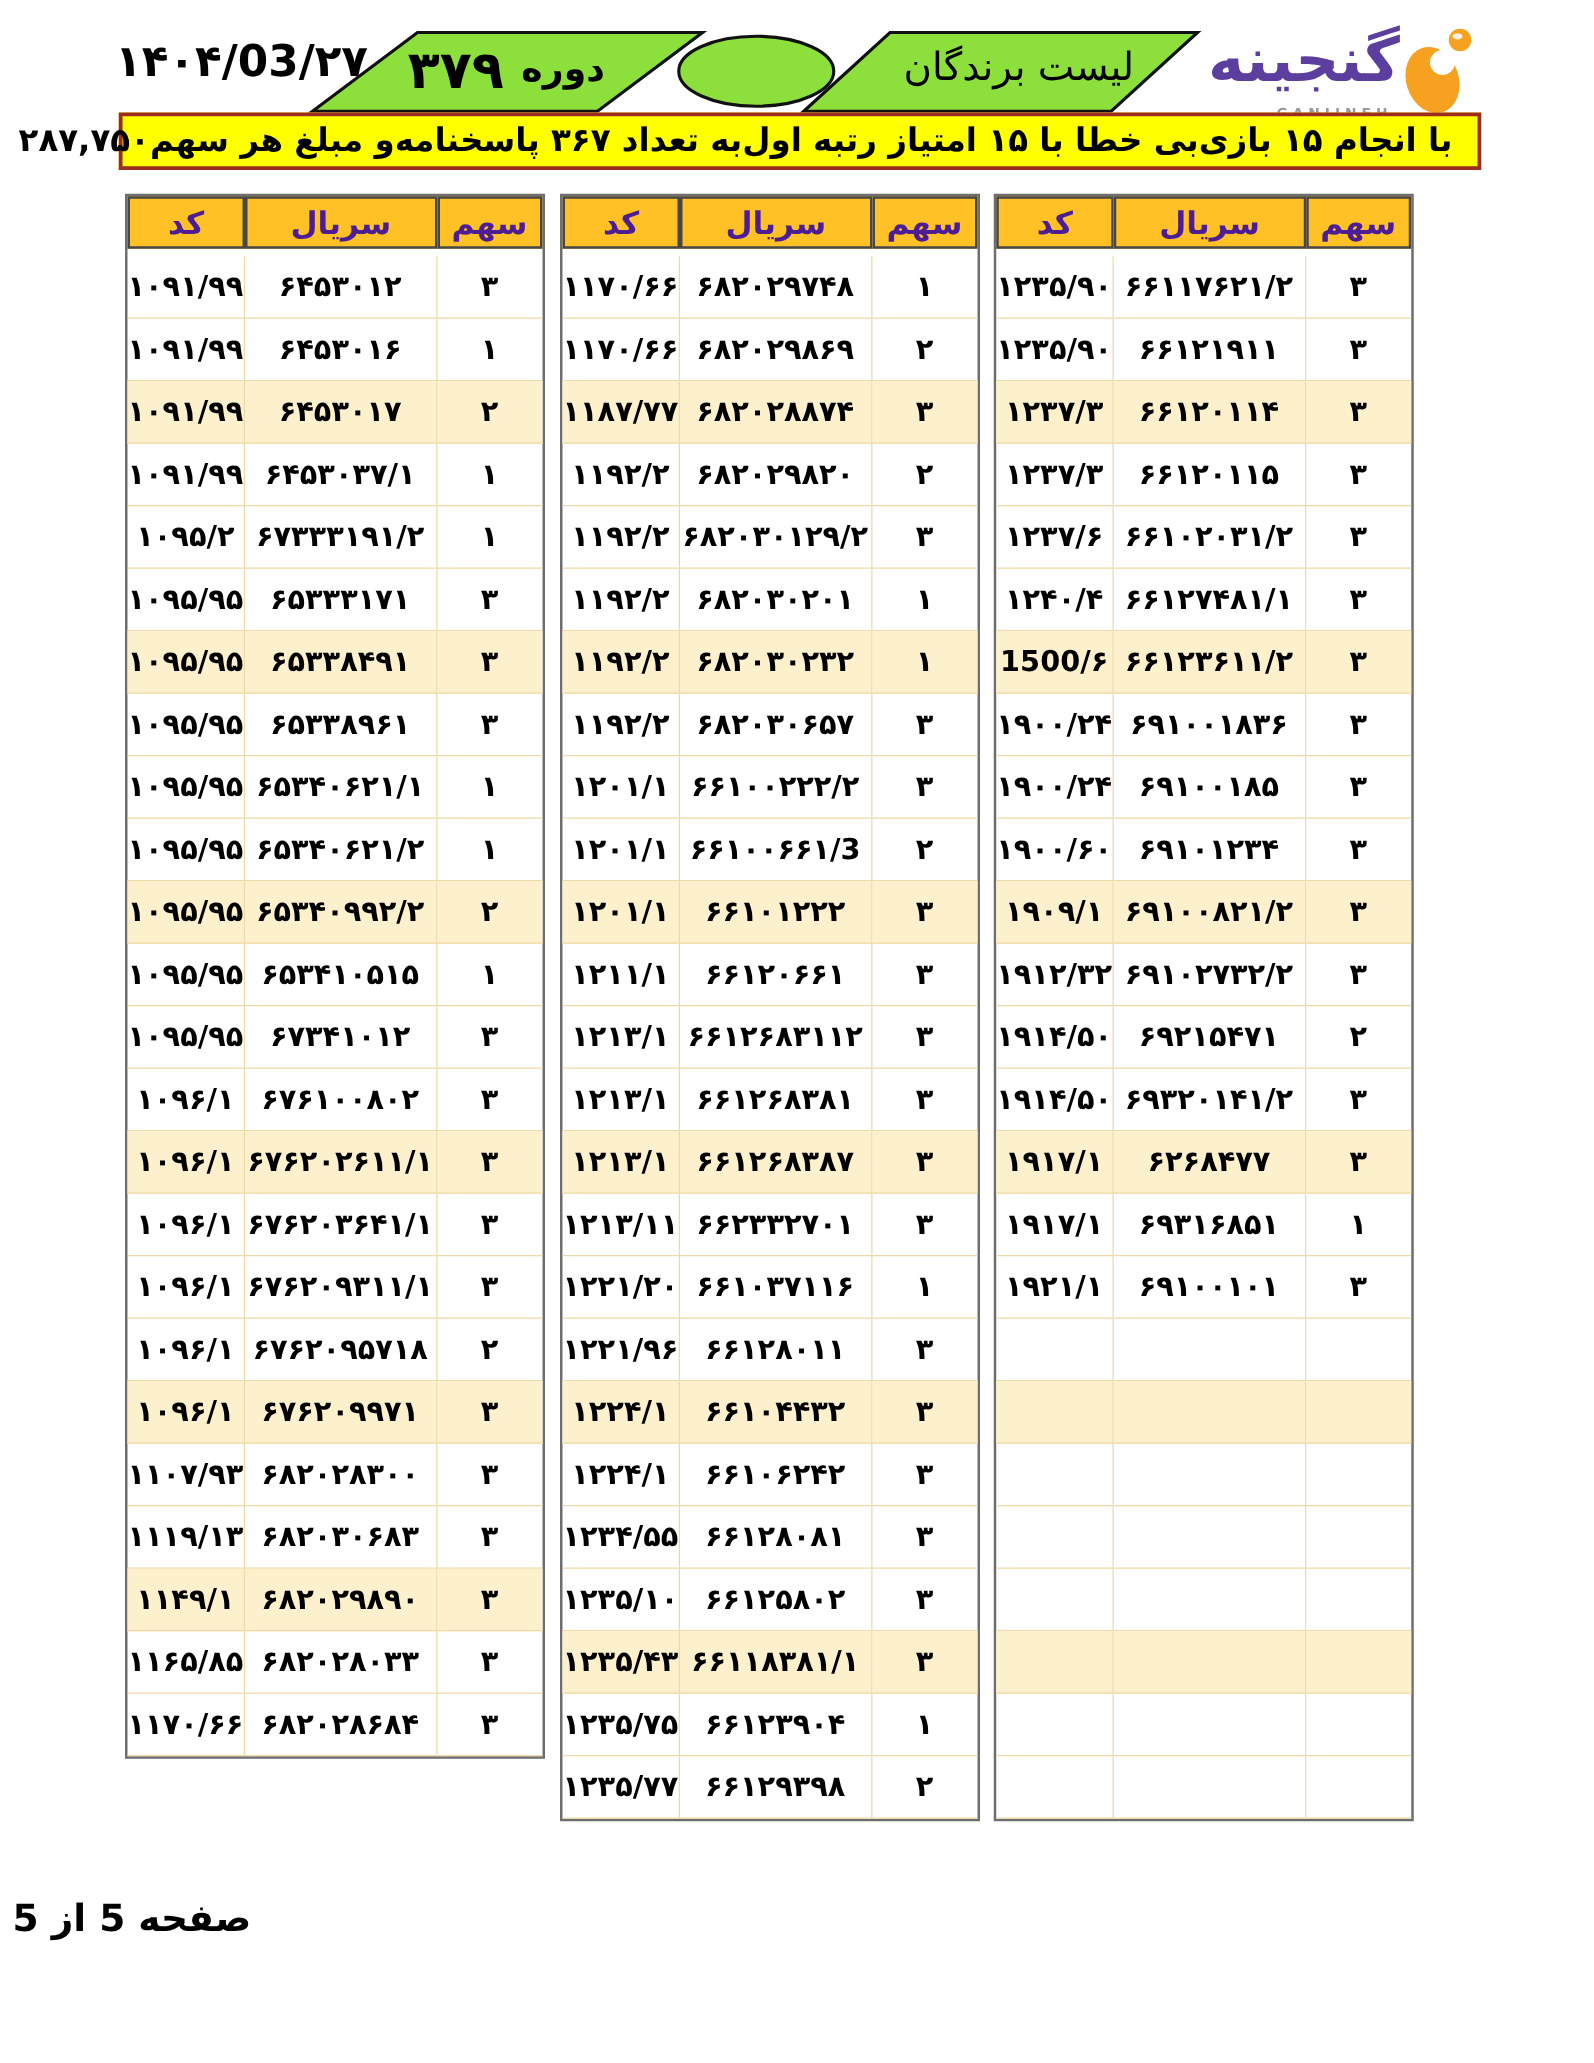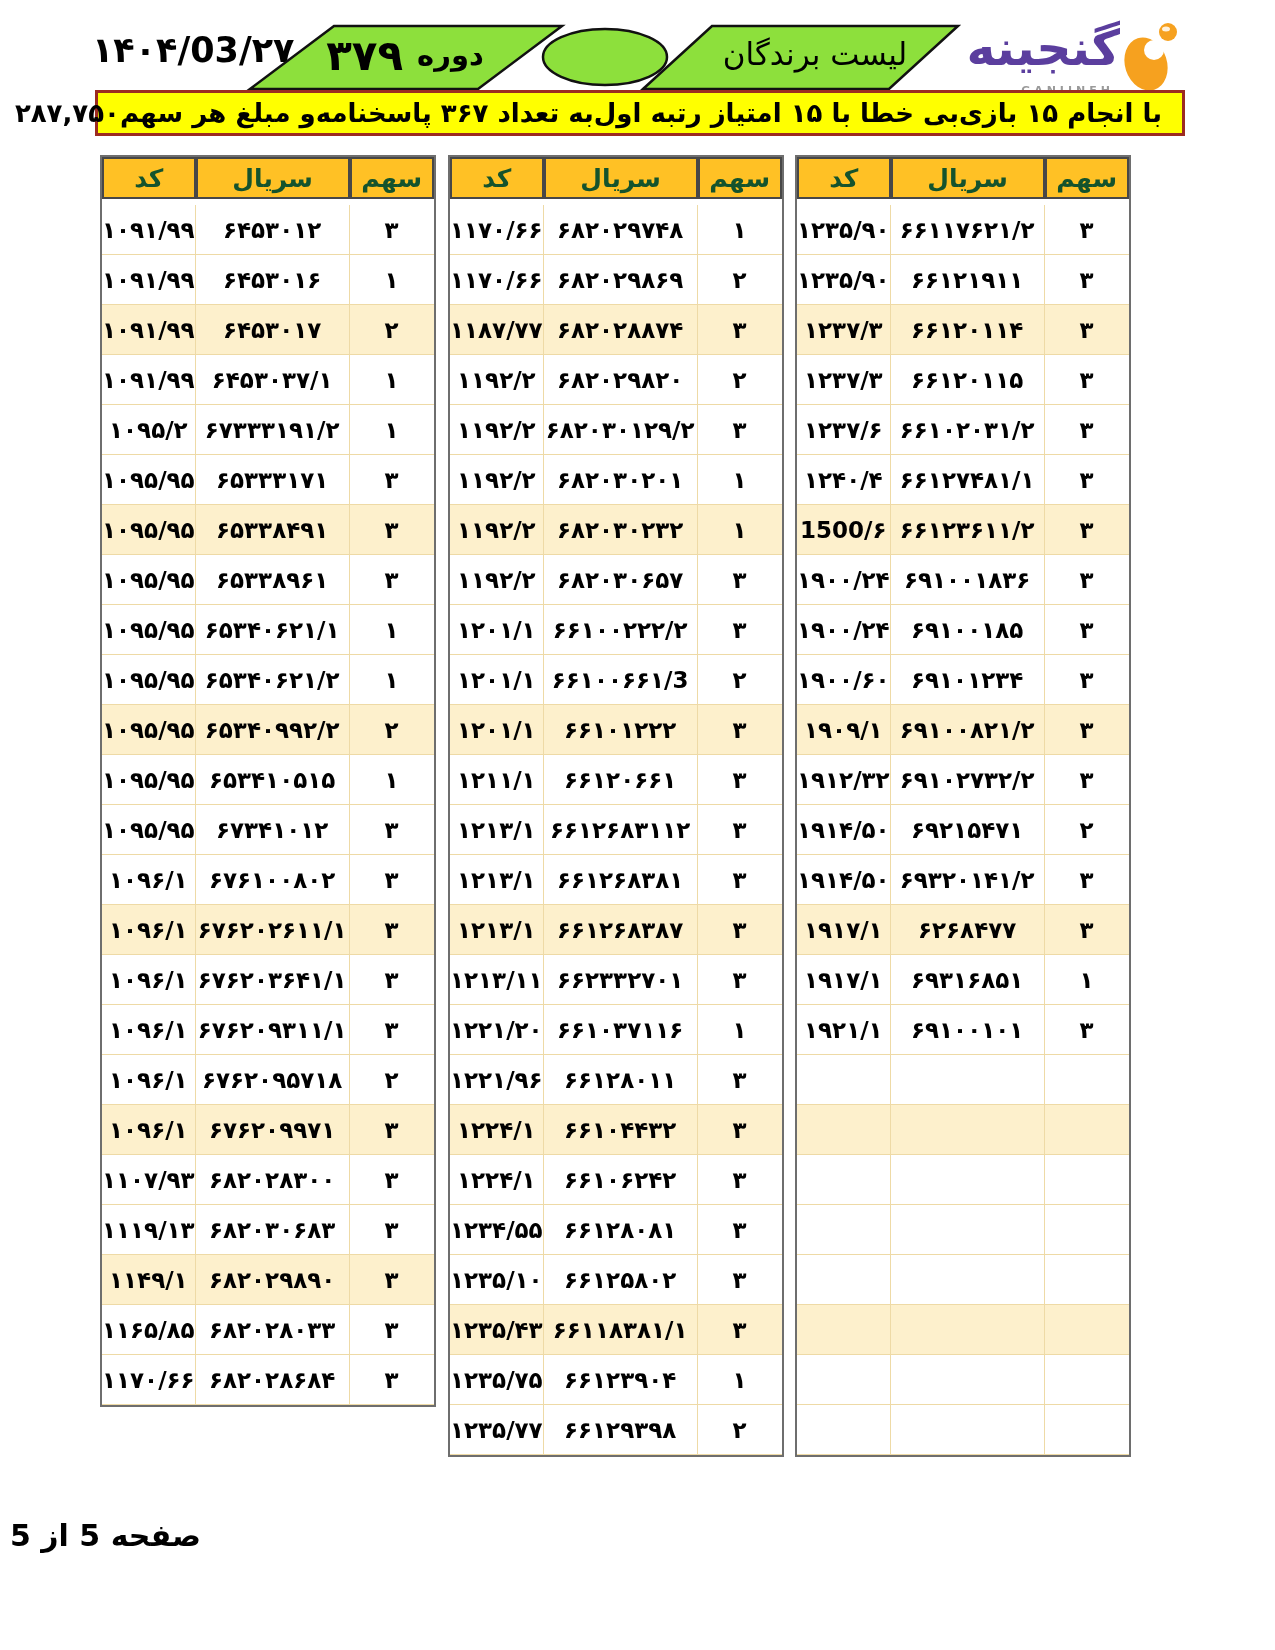--- a/index.html
+++ b/index.html
@@ -48,21 +48,21 @@
   }
   
   .tbl{
     position:absolute; top:155px; border-collapse:separate; border-spacing:0;
     table-layout:fixed; background:#fff; border:2.5px solid var(--table-border);
   }
   .t1{left:100px;} .t2{left:448px;} .t3{left:795px;}
   .c-code{width:92px;} .c-serial{width:154px;} .c-share{width:84px;}
   .tbl th{
     background:var(--header-orange); border:2px solid #474747;
-    height:42px; font-size:25px; font-weight:bold; color:#14532d; padding:0;
+    height:42px; font-size:25px; font-weight:bold; color:#4c1d95; padding:0;
   }
   .tbl tbody::before{content:""; display:table-row; height:6px;}
   .tbl td{
     height:50px; text-align:center; font-size:23px; font-weight:bold;
     border-bottom:1px solid var(--grid-line); border-right:1px solid var(--grid-line);
     direction:ltr; padding:0; overflow:hidden;
   }
   .tbl td:last-child{border-right:none;}
   .tbl tr.hl td{background:var(--row-highlight);}
   

